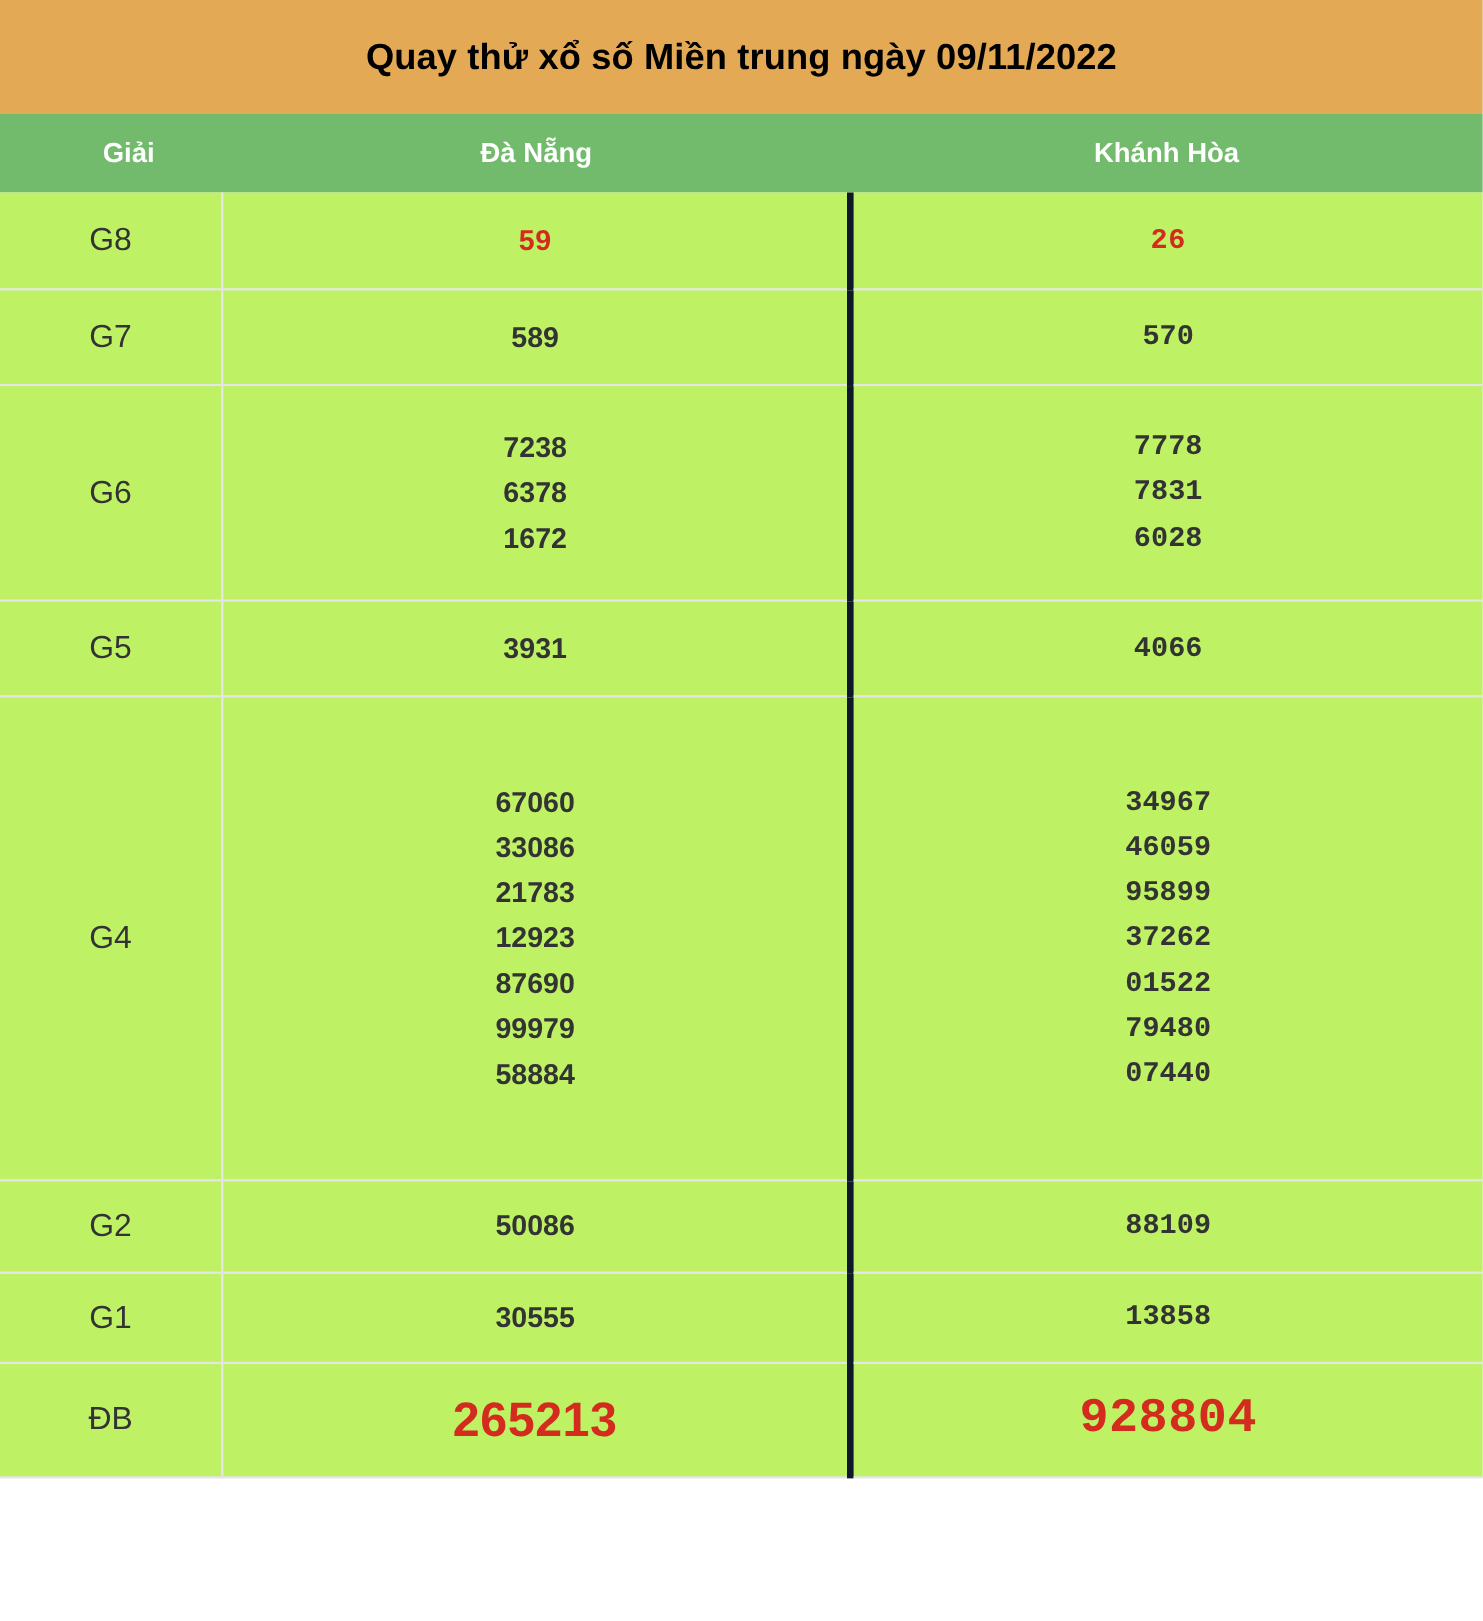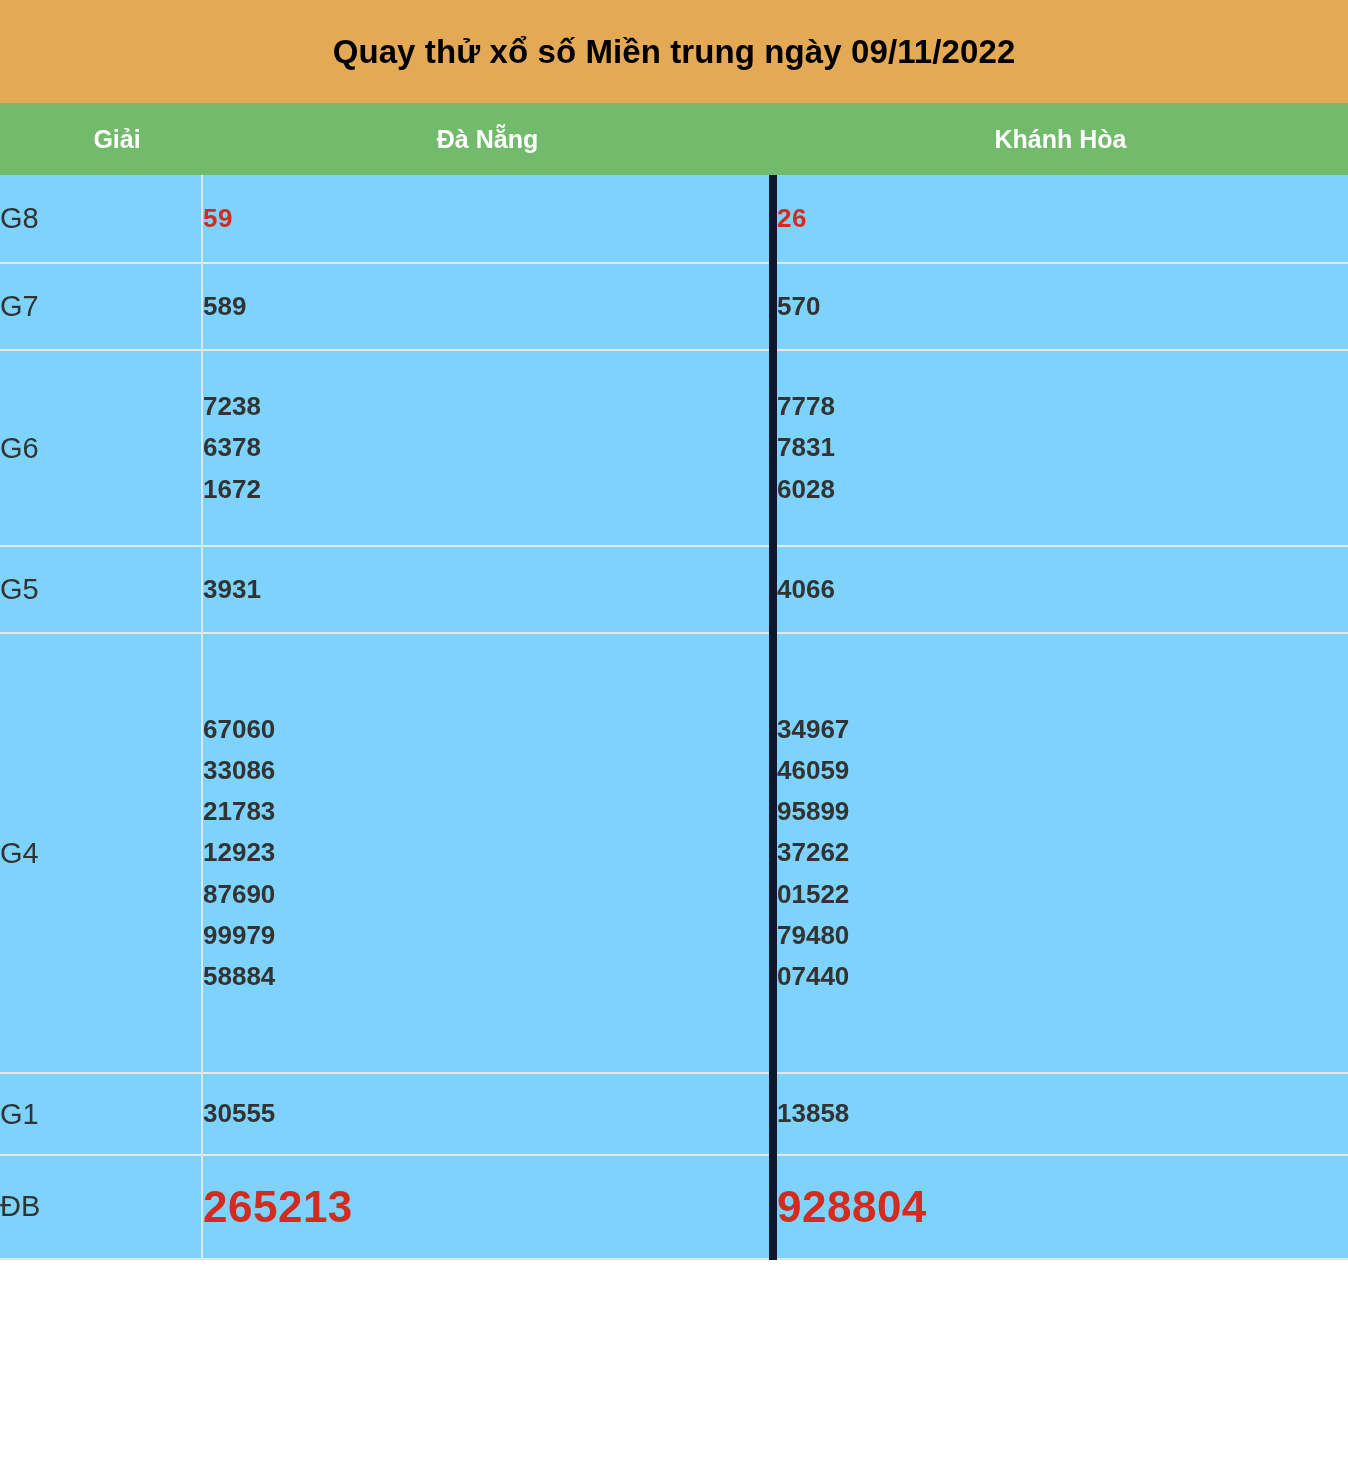--- a/index.html
+++ b/index.html
@@ -57,22 +57,23 @@
     table-layout: fixed;
   }
   .result-table col.c-prize { width: 202px; }
   .result-table col.c-prov1 { width: 571px; }
   .result-table col.c-prov2 { width: 575px; }
 
   .result-table tr { }
 
   .result-table td {
     border-bottom: 2px solid #e6e6e6;
+    text-align: center;
     vertical-align: middle;
-    background: #7dd3fc;
+    background: #bef264;
     margin-top: 24px;
   }
 
   .result-table tr:last-child td { border-bottom: 2px solid #e3e3e3; }
 
   td.prize-label {
     font-size: 29px;
     font-weight: normal;
     color: #333333;
     border-right: 2px solid #e6e6e6;
@@ -80,21 +81,22 @@
 
   td.numbers {
     font-size: 26px;
     font-weight: bold;
     color: #333333;
     line-height: 1.58;
     padding: 16px 0;
   }
 
   td.numbers.right-col {
-    border-left: 8px solid #0f172a;
+    border-left: 6px solid #0f172a;
+    font-family: Liberation Mono, monospace;
   }
 
   td.numbers .num { display: block; }
 
   
   td.numbers.accent { color: #d32b1e; }
   td.numbers.accent .num { letter-spacing: 0.5px; }
 
   
   tr.row-g8 td { height: 88px; }
@@ -185,20 +187,29 @@
           <td class="numbers right-col">
             <span class="num">34967</span>
             <span class="num">46059</span>
             <span class="num">95899</span>
             <span class="num">37262</span>
             <span class="num">01522</span>
             <span class="num">79480</span>
             <span class="num">07440</span>
           </td>
         </tr>
+        <tr class="row-g2">
+          <td class="prize-label">G2</td>
+          <td class="numbers">
+            <span class="num">50086</span>
+          </td>
+          <td class="numbers right-col">
+            <span class="num">88109</span>
+          </td>
+        </tr>
         <tr class="row-g1">
           <td class="prize-label">G1</td>
           <td class="numbers">
             <span class="num">30555</span>
           </td>
           <td class="numbers right-col">
             <span class="num">13858</span>
           </td>
         </tr>
         <tr class="row-db">

